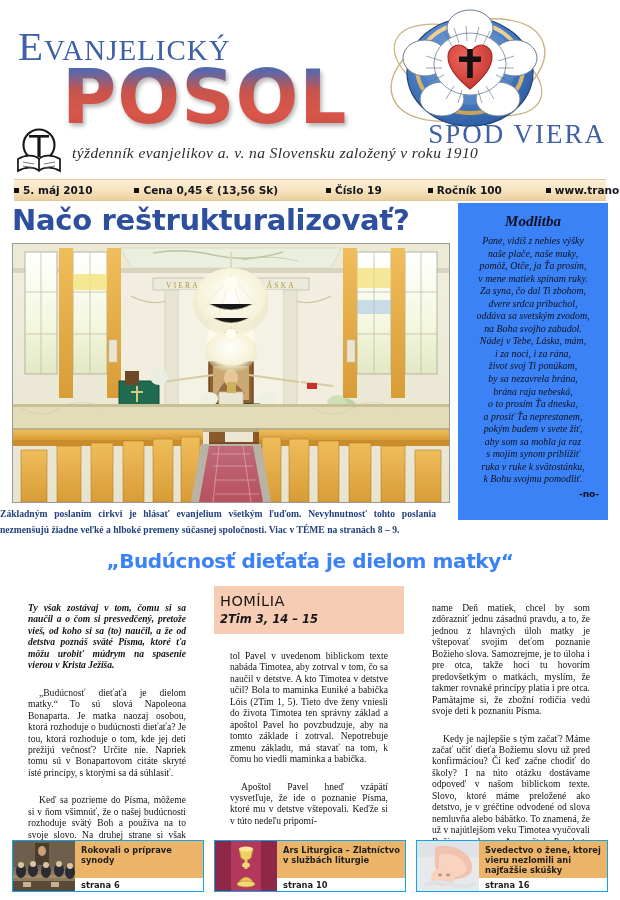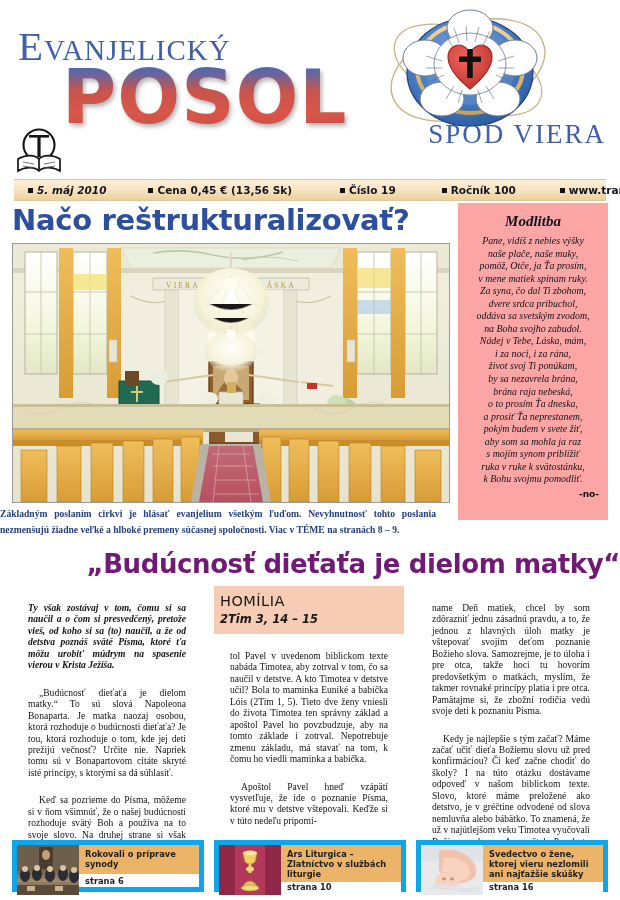--- a/index.html
+++ b/index.html
@@ -60,21 +60,21 @@
     border-top:1px solid #e0c79c;border-bottom:1px solid #e0c79c;
     display:flex;align-items:center;
     font-family:"DejaVu Sans", sans-serif;
     font-size:10.5px;font-weight:bold;color:#14141e;
   }
   .infobar .cell{display:flex;align-items:center;white-space:nowrap;}
   .infobar .sq{
     display:inline-block;width:5px;height:5px;background:#111;
     margin-right:4px;flex:0 0 auto;
   }
-  .ib-0{margin-left:14px;font-style:italic;} .ib-1{margin-left:42px;}
+  .ib-0{margin-left:0;} .ib-1{margin-left:42px;}
   .ib-2{margin-left:48px;} .ib-3{margin-left:46px;} .ib-4{margin-left:44px;}
 
   
   .lead-head{
     position:absolute;left:12px;top:203px;
     font-family:"DejaVu Sans", sans-serif;
     font-weight:bold;font-size:29px;color:#2d4f9e;
     letter-spacing:-0.3px;
   }
 
@@ -87,44 +87,44 @@
   .caption{
     position:absolute;left:0;top:506px;width:436px;
     font-family:"Liberation Serif", serif;
     font-size:9.6px;line-height:16px;color:#24407e;
     font-weight:bold;text-align:justify;
   }
 
   
   .modlitba{
     position:absolute;left:458px;top:203px;width:150px;height:317px;
-    background:#fca5a5;
+    background:#3b82f6;
     padding:6px 7px 4px 7px;box-sizing:border-box;
     text-align:center;
   }
   .modlitba h3{
     margin:4px 0 5px 0;
     font-family:"Liberation Serif", serif;
     font-style:italic;font-weight:bold;font-size:15px;color:#101020;
   }
   .modlitba .verse{
     font-family:"Liberation Serif", serif;
     font-style:italic;font-size:9.9px;line-height:12.55px;color:#101018;
   }
   .modlitba .sig{
     font-family:"DejaVu Sans", sans-serif;
     font-weight:bold;font-size:9px;color:#101018;
     text-align:right;margin-top:3px;padding-right:2px;
   }
 
   
   .main-head{
-    position:absolute;left:0;top:549px;width:620px;text-align:right;
-    font-family:"DejaVu Sans", sans-serif;
-    font-weight:bold;font-size:26px;color:#701a75;
+    position:absolute;left:0;top:549px;width:620px;text-align:center;
+    font-family:"DejaVu Sans", sans-serif;
+    font-weight:bold;font-size:20px;color:#3b82f6;
     letter-spacing:-0.4px;
   }
 
   
   .cols{
     position:absolute;left:12px;top:586px;width:596px;height:248px;
     display:flex;gap:12px;
   }
   .col{width:190px;}
   .col p{
@@ -169,21 +169,21 @@
     font-size:11.5px;color:#171717;font-weight:bold;font-style:italic;
   }
 
   
   .teasers{
     position:absolute;left:12px;top:840px;width:596px;height:52px;
     display:flex;gap:10px;
   }
   .teaser{
     width:192px;height:52px;
-    border:5px solid #0ea5e9;
+    border:1px solid #0ea5e9;
     display:flex;box-sizing:border-box;background:#fff;
   }
   .teaser .thumb{width:62px;height:50px;position:relative;overflow:hidden;flex:0 0 auto;}
   .teaser .tright{flex:1;display:flex;flex-direction:column;}
   .teaser .tlabel{
     background:#ecb469;flex:1;
     font-family:"DejaVu Sans", sans-serif;
     font-size:8.3px;font-weight:bold;color:#1e1e1e;
     line-height:10.2px;
     padding:4px 4px 2px 6px;box-sizing:border-box;
@@ -202,20 +202,21 @@
 <div class="page">
 
   <div class="masthead">
 
     <div class="mh-evanjelicky">Evanjelický</div>
 
     <div class="mh-posol">POSOL</div>
 
     <div class="mh-spod">SPOD VIERA</div>
 
+    <div class="mh-sub">týždenník evanjelikov a. v. na Slovensku založený v roku 1910</div>
 
     <svg class="tlogo" viewBox="0 0 50 48">
       <circle cx="25" cy="19" r="15.5" fill="none" stroke="#151515" stroke-width="2.1"></circle>
       <rect x="15" y="9" width="20" height="2.6" fill="#151515"></rect>
       <rect x="23.4" y="9" width="3.2" height="22" fill="#151515"></rect>
       <path d="M4 33 C12 28 21 29 25 33 C29 29 38 28 46 33 L46 45 C38 40 29 41 25 45 C21 41 12 40 4 45 Z" fill="#ffffff" stroke="#151515" stroke-width="1.7"></path>
       <path d="M25 33 L25 45" stroke="#151515" stroke-width="1.7"></path>
       <path d="M9 36 L20 38 M9 40 L20 42 M30 38 L41 36 M30 42 L41 40" stroke="#555" stroke-width="0.8"></path>
     </svg>
 

